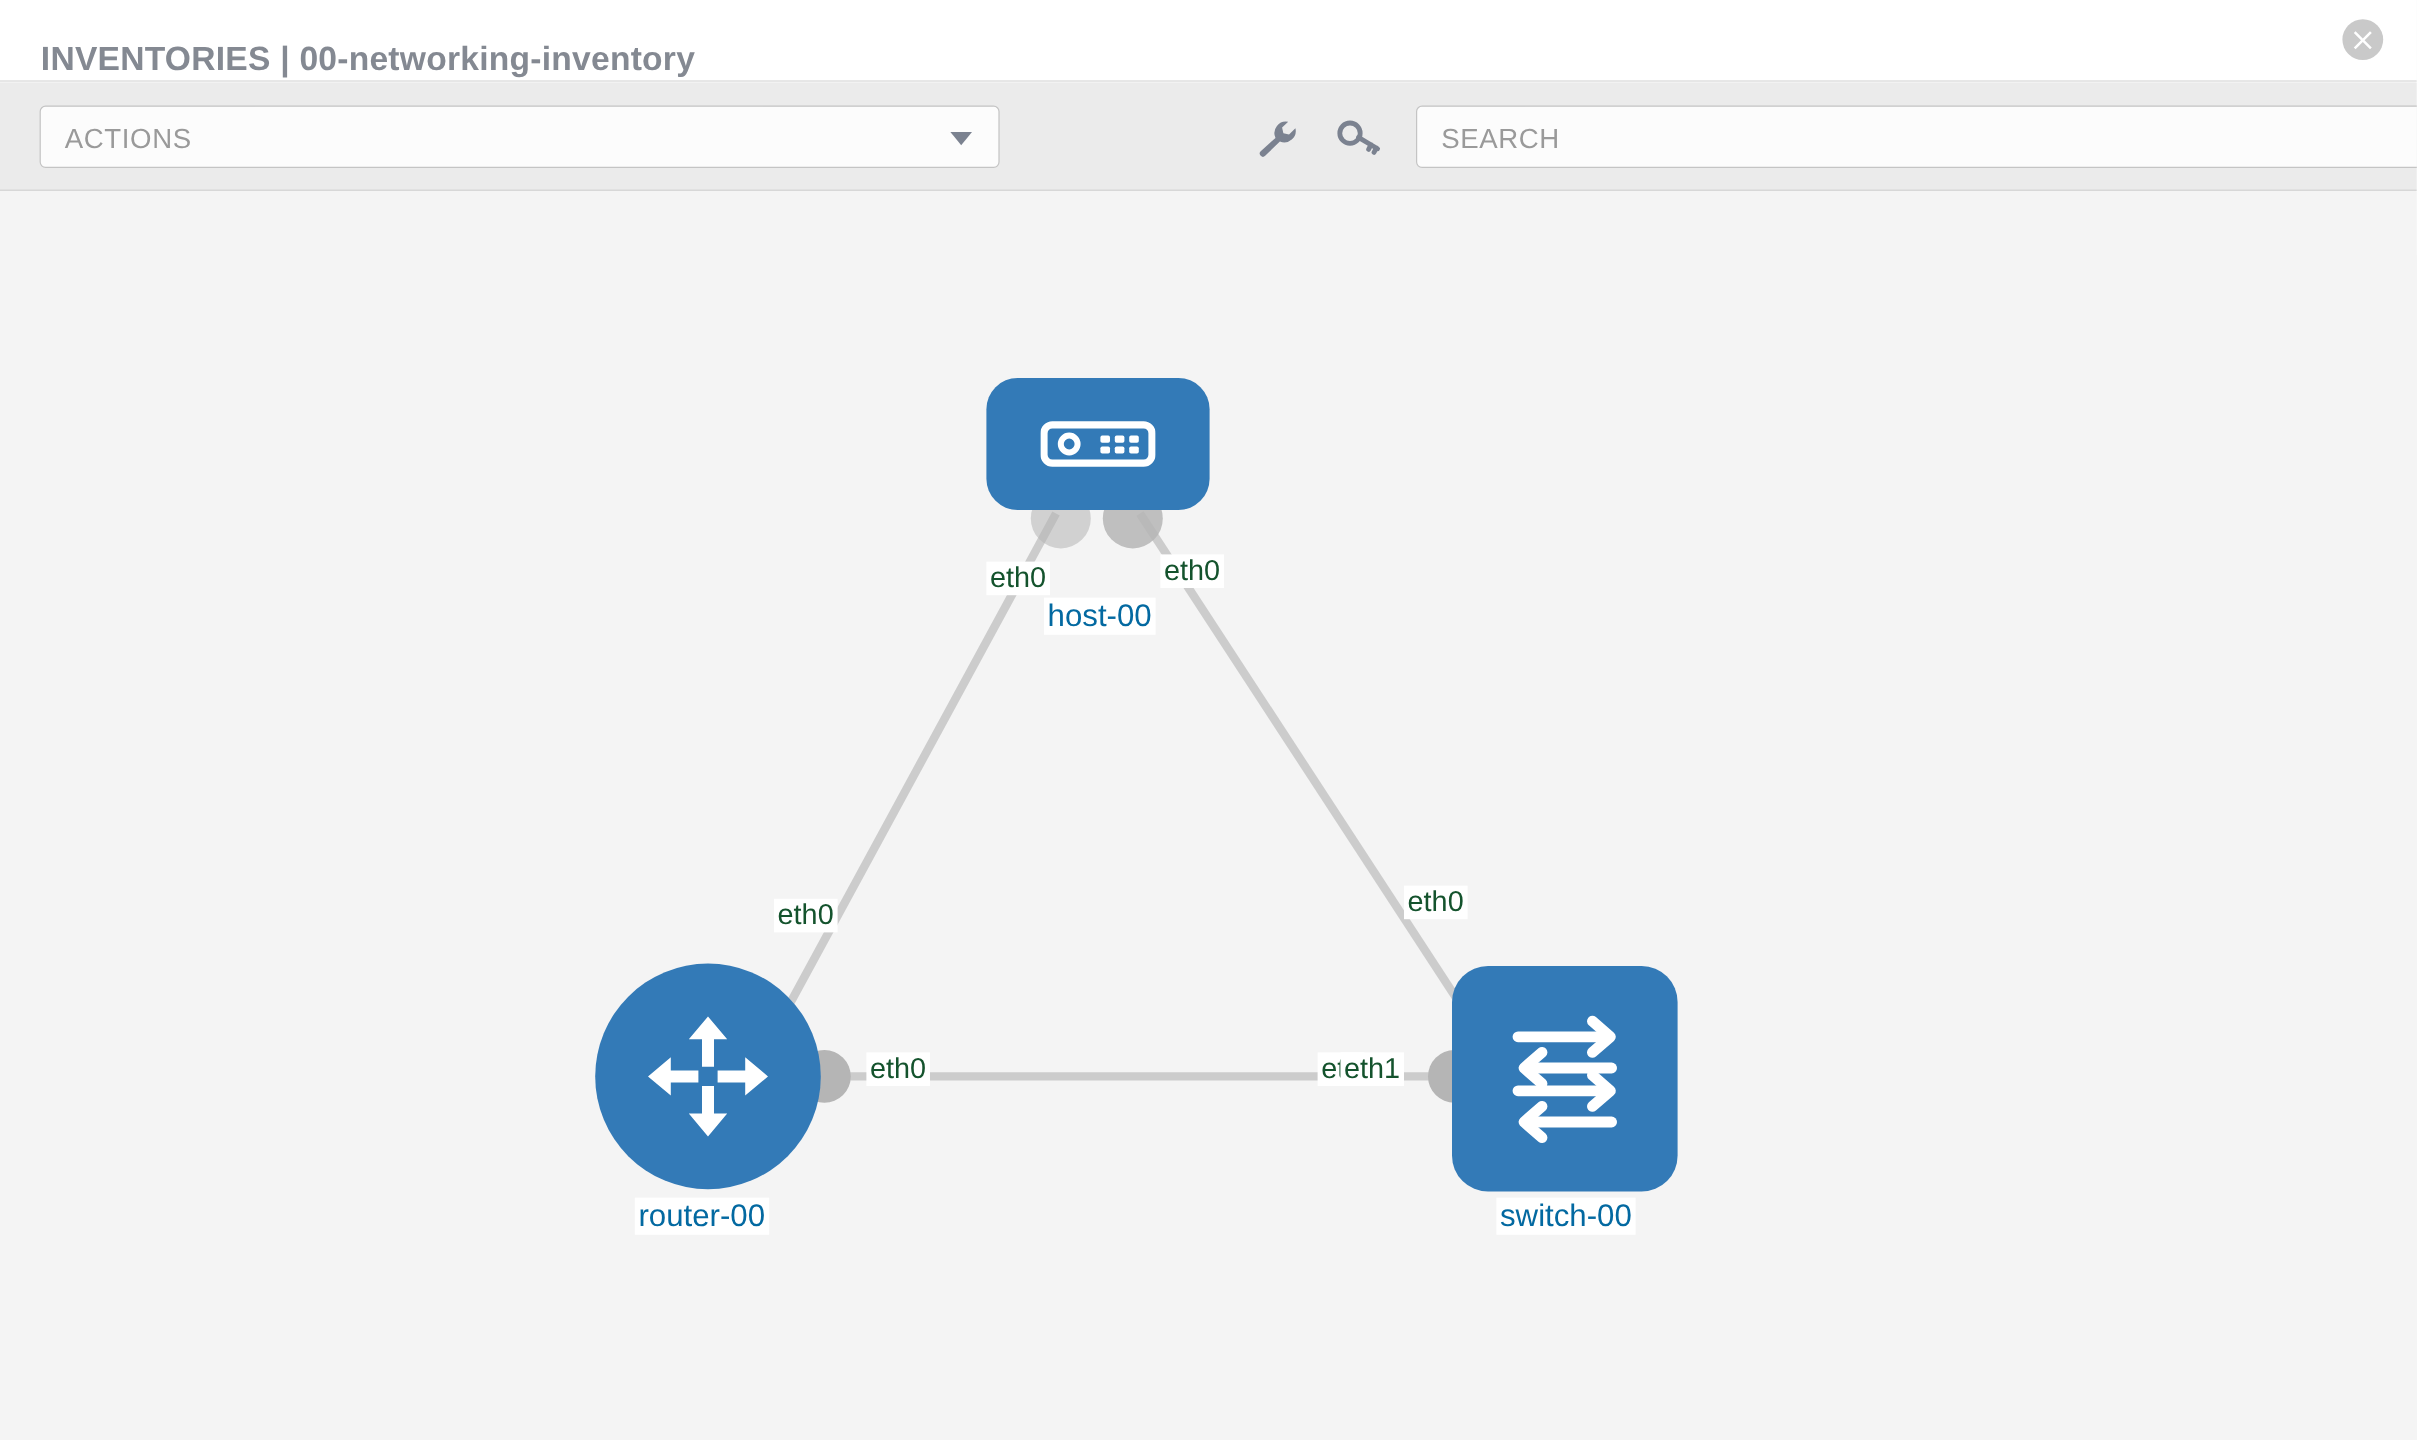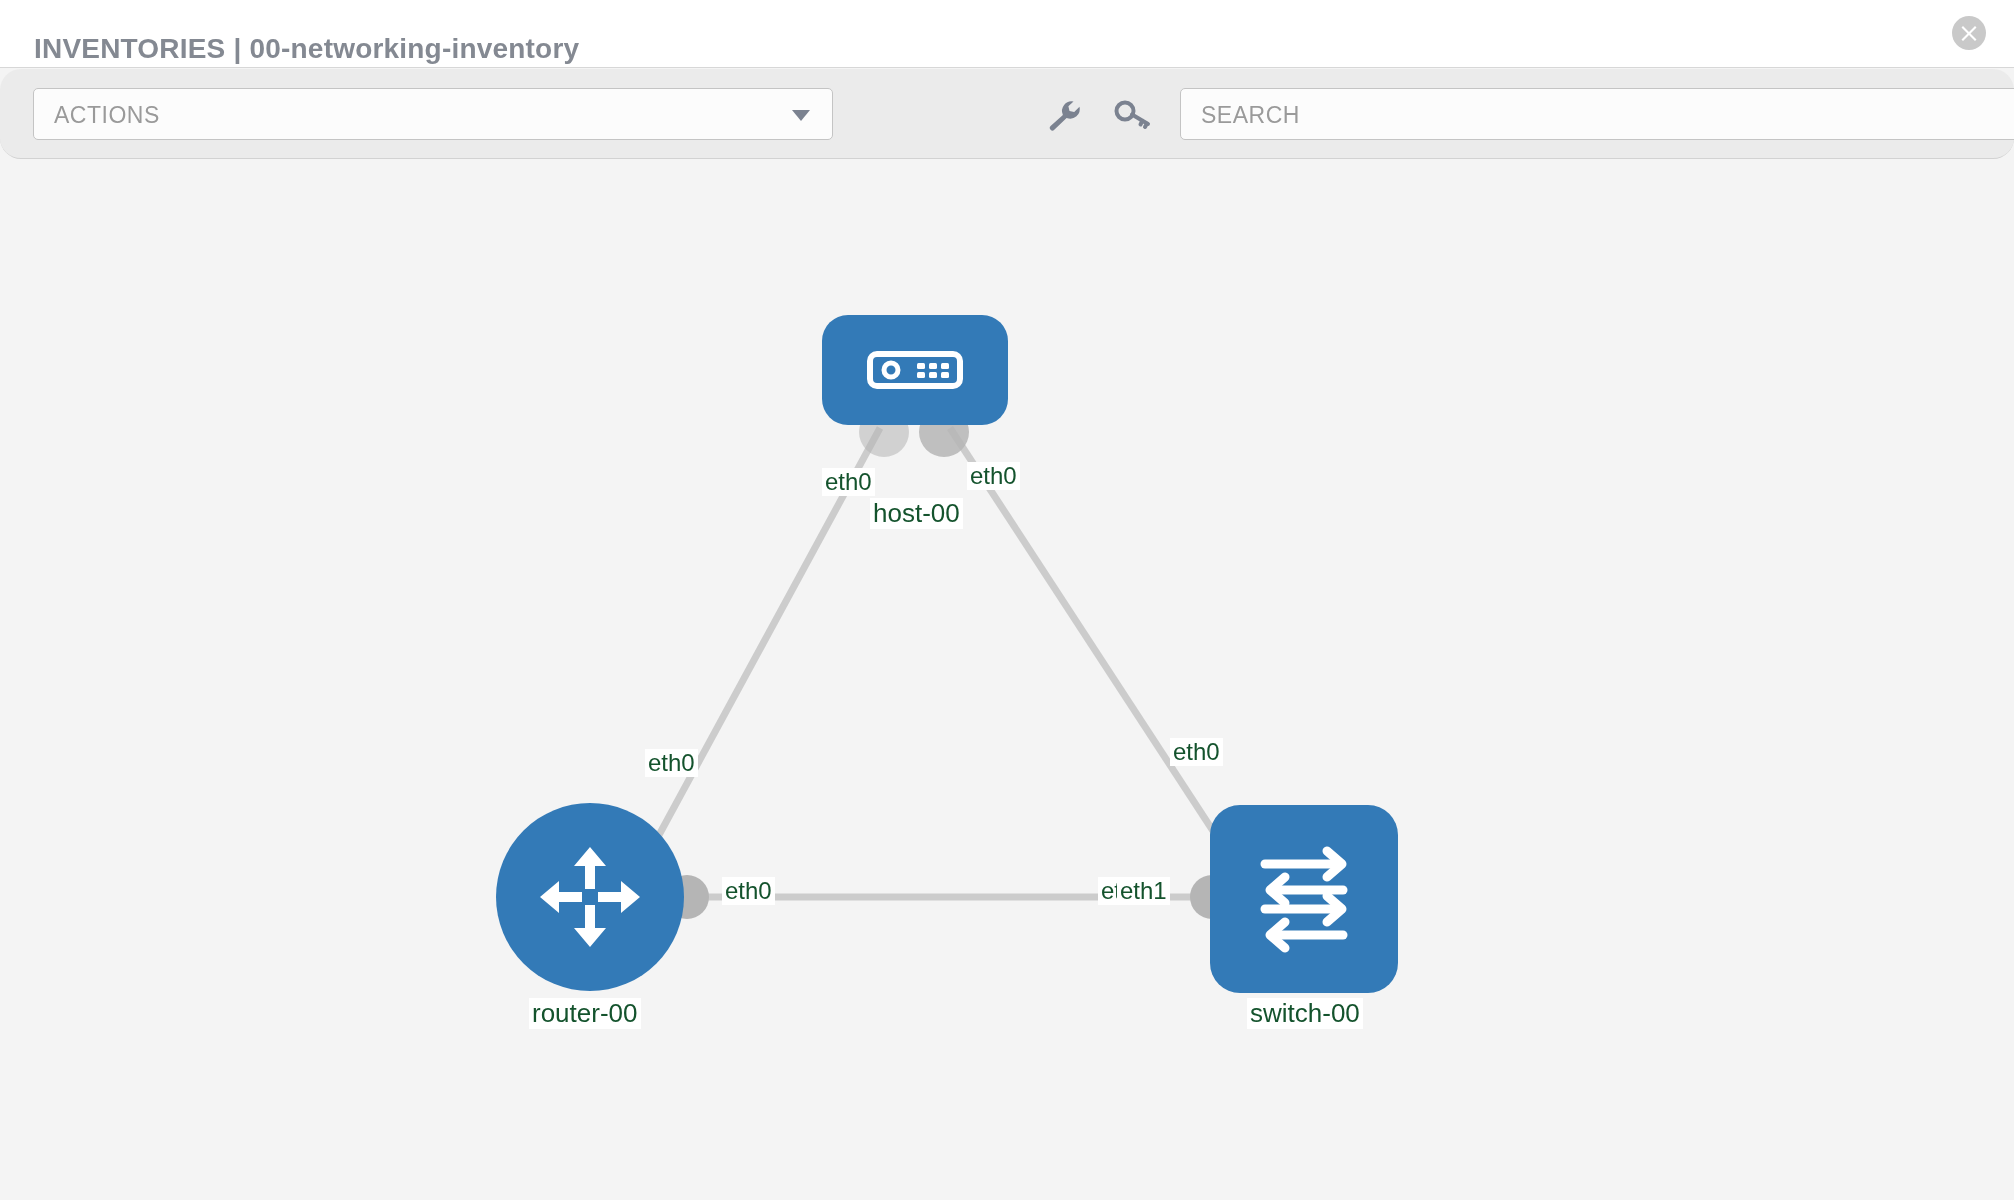--- a/index.html
+++ b/index.html
@@ -39,21 +39,20 @@
   }
   .close-btn svg { display: block; }
 
   
   .toolbar {
     position: absolute; left: 0; top: 69px;
     width: 2014px; height: 90px;
     background: #ebebeb;
     border-bottom: 1px solid #d2d2d2;
     box-sizing: border-box;
-    border-radius: 21px;
   }
   .select-box {
     position: absolute;
     height: 52px;
     background: #fcfcfc;
     border: 1px solid #c4c4c4;
     border-radius: 5px;
     box-sizing: border-box;
     cursor: pointer;
   }
@@ -93,21 +92,21 @@
   
   .node { position: absolute; }
   .node-shape {
     position: absolute; left: 0; top: 0;
     background: #337ab7;
     display: flex; align-items: center; justify-content: center;
     cursor: pointer;
   }
   .node-label {
     position: absolute;
-    font-size: 26px; color: #14532d;
+    font-size: 26px; color: #0369a1;
     background: #ffffff;
     white-space: nowrap;
     padding: 0 3px;
   }
 
   
   #node-host { left: 822px; top: 155px; }
   #node-host .node-shape { width: 186px; height: 110px; border-radius: 26px; }
   #node-host .node-label { left: 48px; top: 183px; }
 

